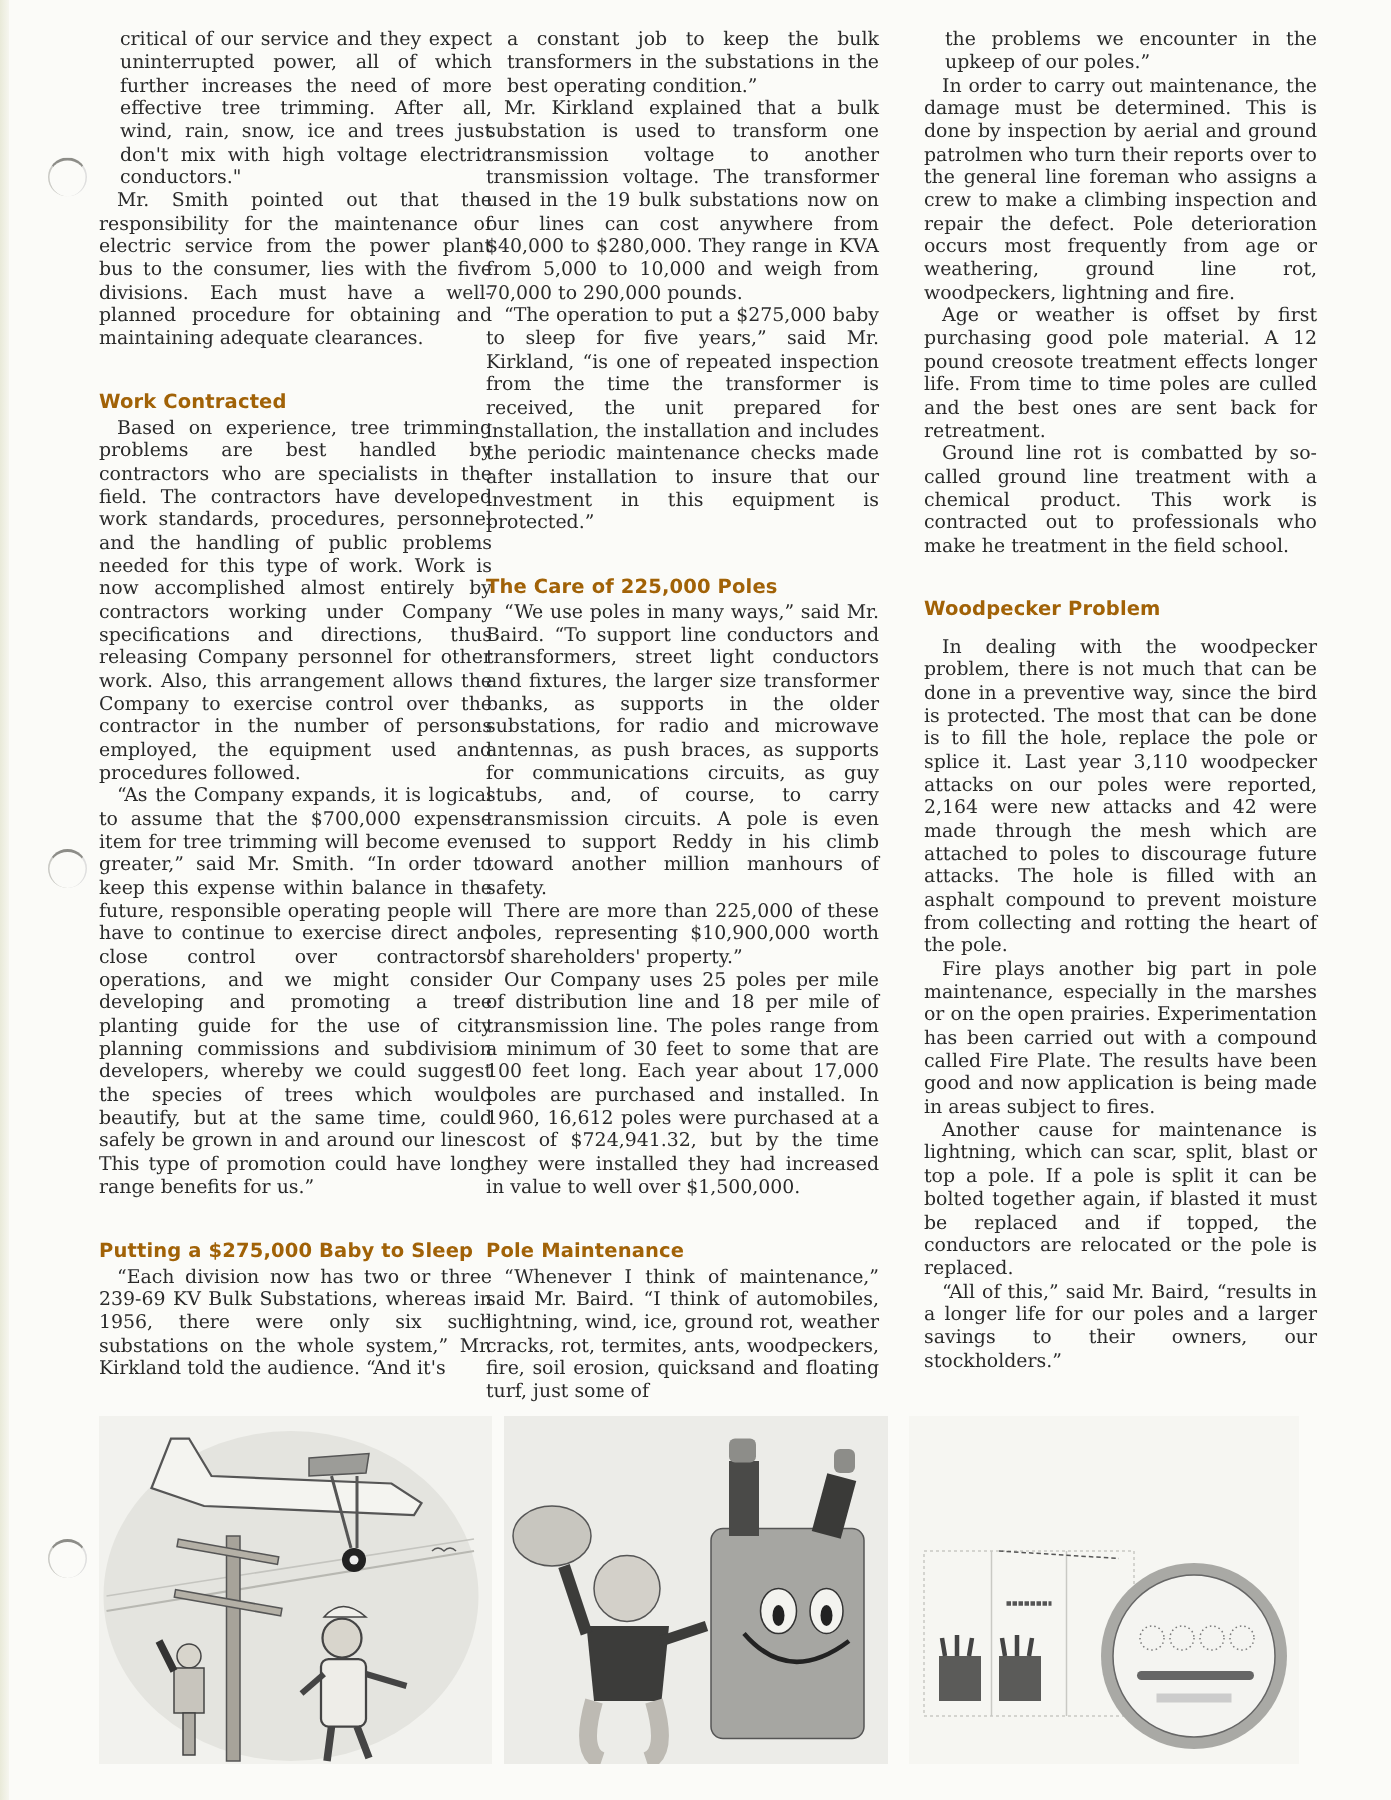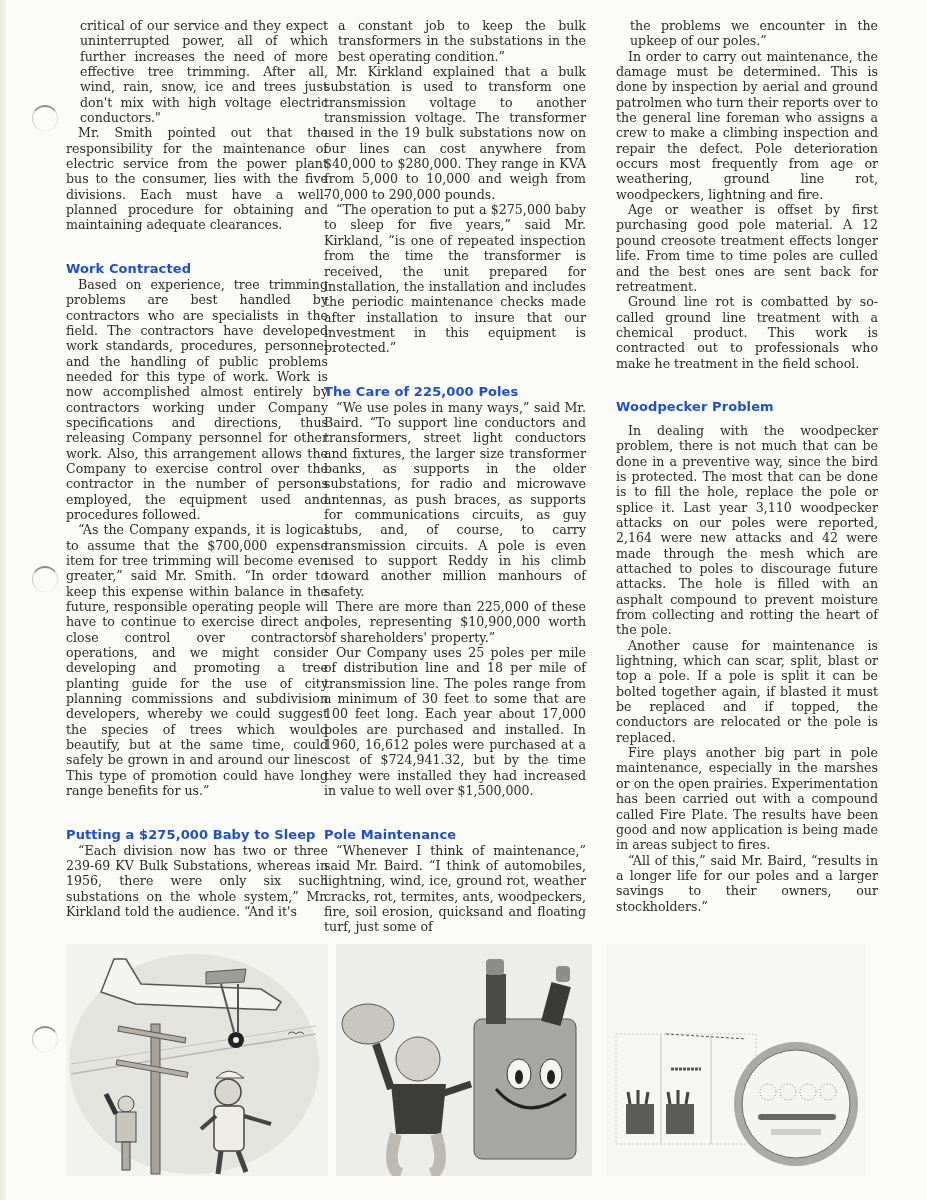--- a/index.html
+++ b/index.html
@@ -25,21 +25,21 @@
   .col {
     position: absolute; top: 18px; width: 262px;
     font-size: 12.6px; line-height: 15.35px;
     text-align: justify;
   }
   .col p { margin: 0; text-indent: 12px; }
   .col p.noindent { text-indent: 0; margin-left: 14px; }
   .col h3 {
     font-family: "DejaVu Sans", "Liberation Sans", sans-serif;
     font-weight: bold; font-size: 13px; line-height: 16px;
-    margin: 0; color: #1d4ed8; letter-spacing: 0.1px;
+    margin: 0; color: #a16207; letter-spacing: 0.1px;
   }
   .sp-lg { height: 28px; }
   #col1 { left: 66px; }
   #col2 { left: 324px; }
   #col3 { left: 616px; }
 
   .illus {
     position: absolute; top: 944px; height: 232px;
     background: #f2f2ee;
   }
@@ -84,22 +84,22 @@
 
 <div class="col" id="col3">
   <p class="noindent">the problems we encounter in the upkeep of our poles.”</p>
   <p>In order to carry out maintenance, the damage must be determined. This is done by inspection by aerial and ground patrolmen who turn their reports over to the general line foreman who assigns a crew to make a climbing inspection and repair the defect. Pole deterioration occurs most frequently from age or weathering, ground line rot, woodpeckers, lightning and fire.</p>
   <p>Age or weather is offset by first purchasing good pole material. A 12 pound creosote treatment effects longer life. From time to time poles are culled and the best ones are sent back for retreatment.</p>
   <p>Ground line rot is combatted by so-called ground line treatment with a chemical product. This work is contracted out to professionals who make he treatment in the field school.</p>
   <div class="sp-lg"></div>
   <h3>Woodpecker Problem</h3>
   <div style="height:8px"></div>
   <p>In dealing with the woodpecker problem, there is not much that can be done in a preventive way, since the bird is protected. The most that can be done is to fill the hole, replace the pole or splice it. Last year 3,110 woodpecker attacks on our poles were reported, 2,164 were new attacks and 42 were made through the mesh which are attached to poles to discourage future attacks. The hole is filled with an asphalt compound to prevent moisture from collecting and rotting the heart of the pole.</p>
+  <p>Fire plays another big part in pole maintenance, especially in the marshes or on the open prairies. Experimentation has been carried out with a compound called Fire Plate. The results have been good and now application is being made in areas subject to fires.</p>
   <p>Another cause for maintenance is lightning, which can scar, split, blast or top a pole. If a pole is split it can be bolted together again, if blasted it must be replaced and if topped, the conductors are relocated or the pole is replaced.</p>
-  <p>Fire plays another big part in pole maintenance, especially in the marshes or on the open prairies. Experimentation has been carried out with a compound called Fire Plate. The results have been good and now application is being made in areas subject to fires.</p>
   <p>“All of this,” said Mr. Baird, “results in a longer life for our poles and a larger savings to their owners, our stockholders.”</p>
 </div>
 
 <div class="illus" id="illus1">
   <svg viewBox="0 0 262 232">
     <ellipse cx="128" cy="120" rx="125" ry="110" fill="#e4e4df"></ellipse>
 
     <path d="M5 130 L250 90" stroke="#b8b8b2" stroke-width="1.5" fill="none"></path>
     <path d="M5 120 L250 82" stroke="#c4c4bf" stroke-width="1" fill="none"></path>
 

